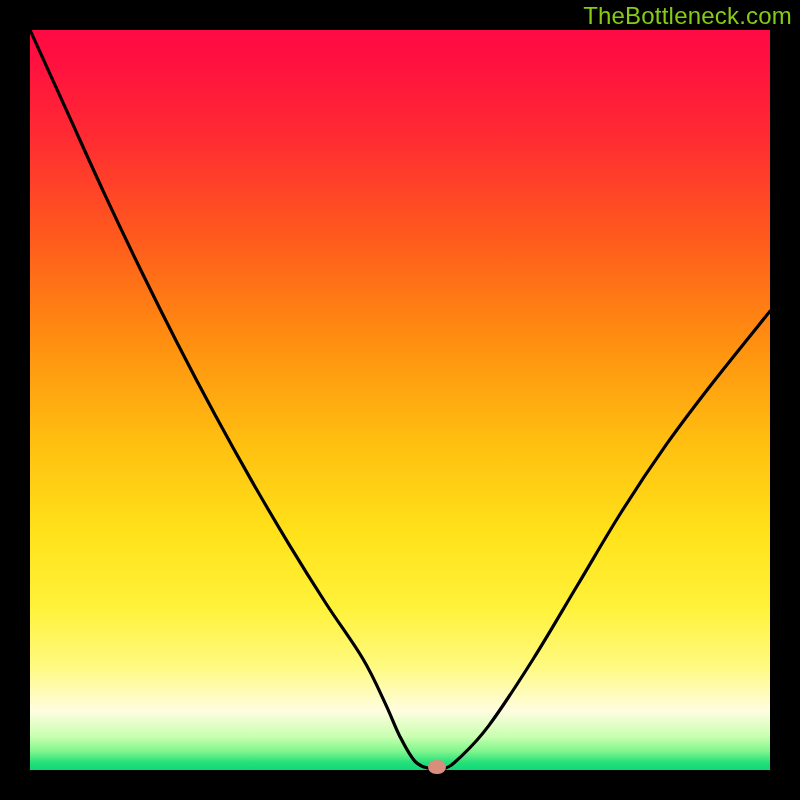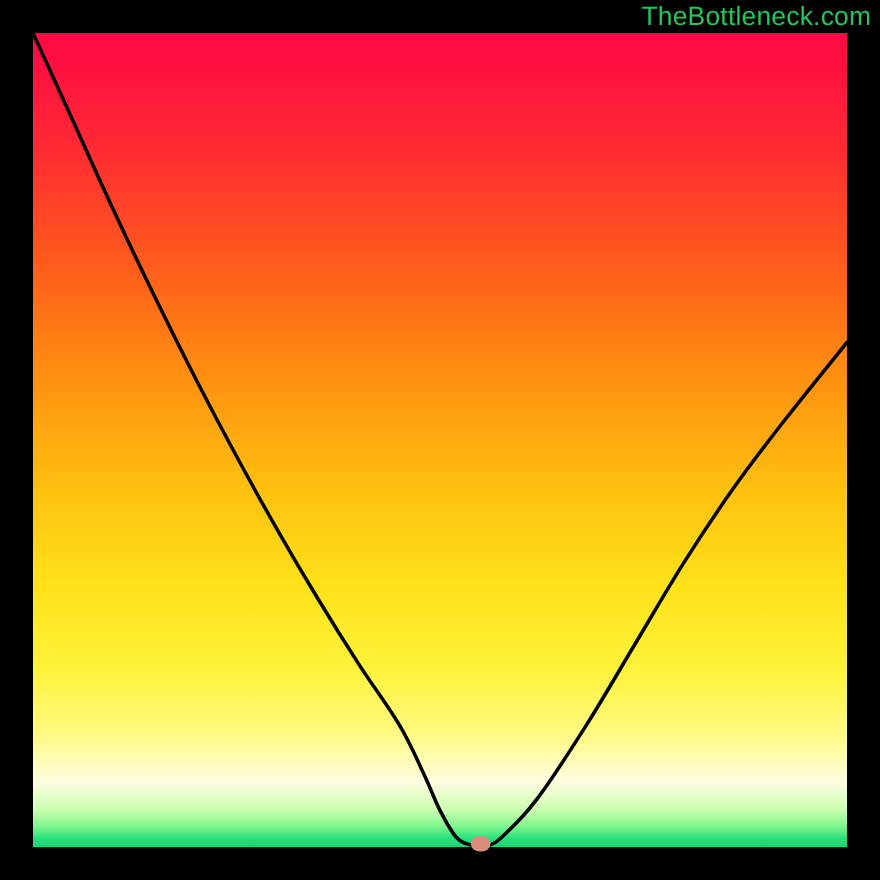--- a/index.html
+++ b/index.html
@@ -14,21 +14,21 @@
   .frame {
     position: relative;
     width: 800px;
     height: 800px;
     background: #000;
   }
   .watermark {
     position: absolute;
     top: 2px;
     right: 8px;
-    color: #22c55e;
+    color: #84cc16;
     font-size: 24px;
     font-weight: 400;
     letter-spacing: 0.2px;
     user-select: none;
     z-index: 5;
   }
   .plot {
     position: absolute;
     left: 30px;
     top: 30px;

